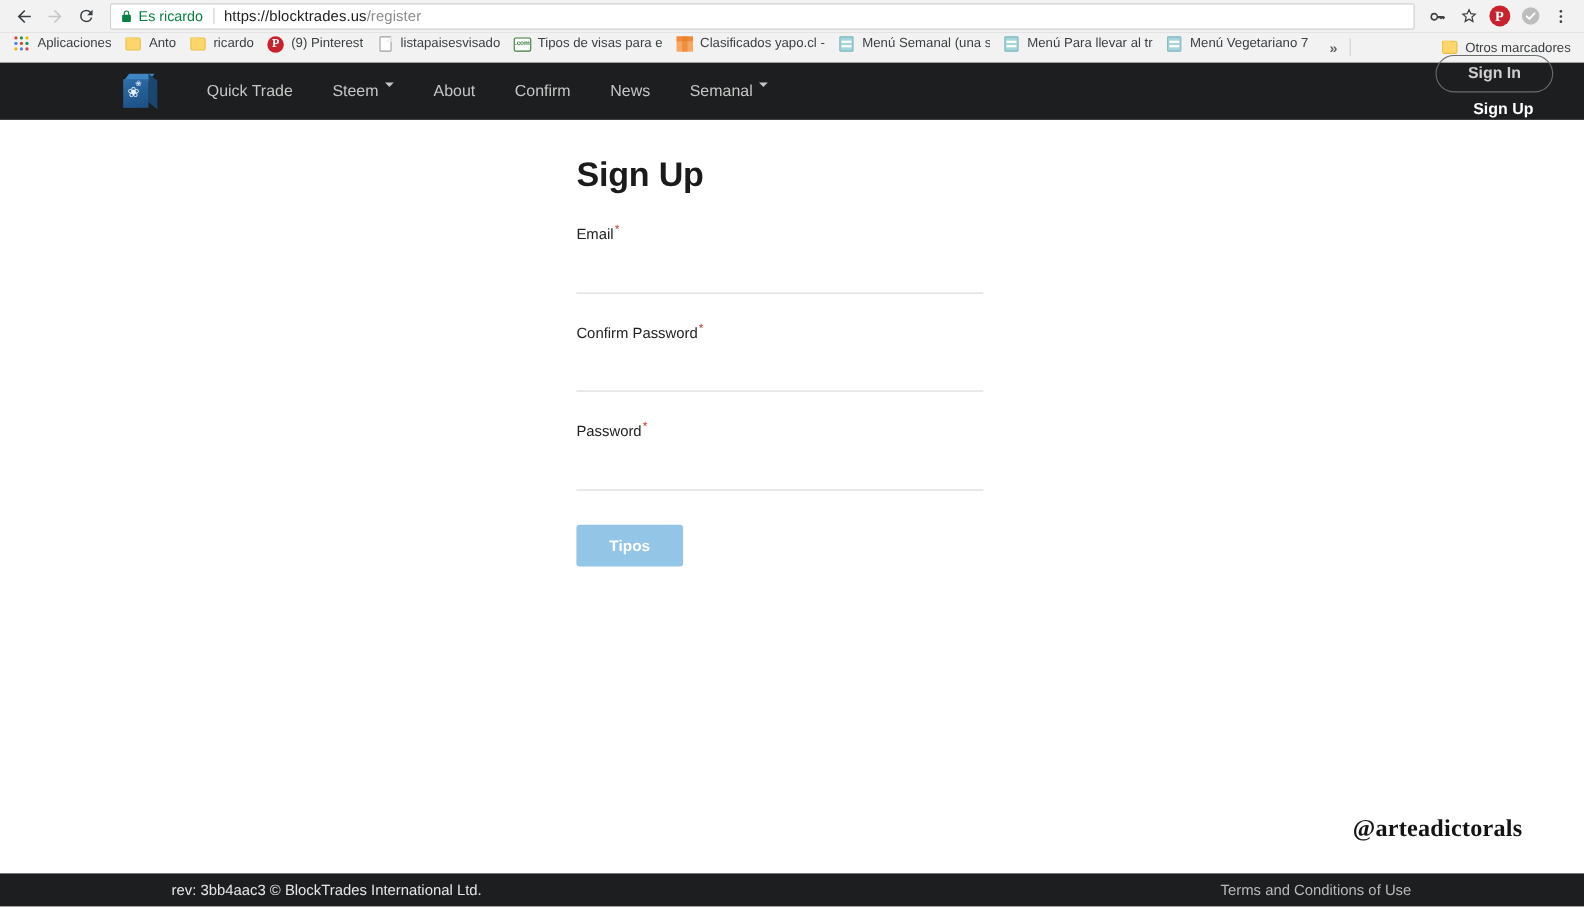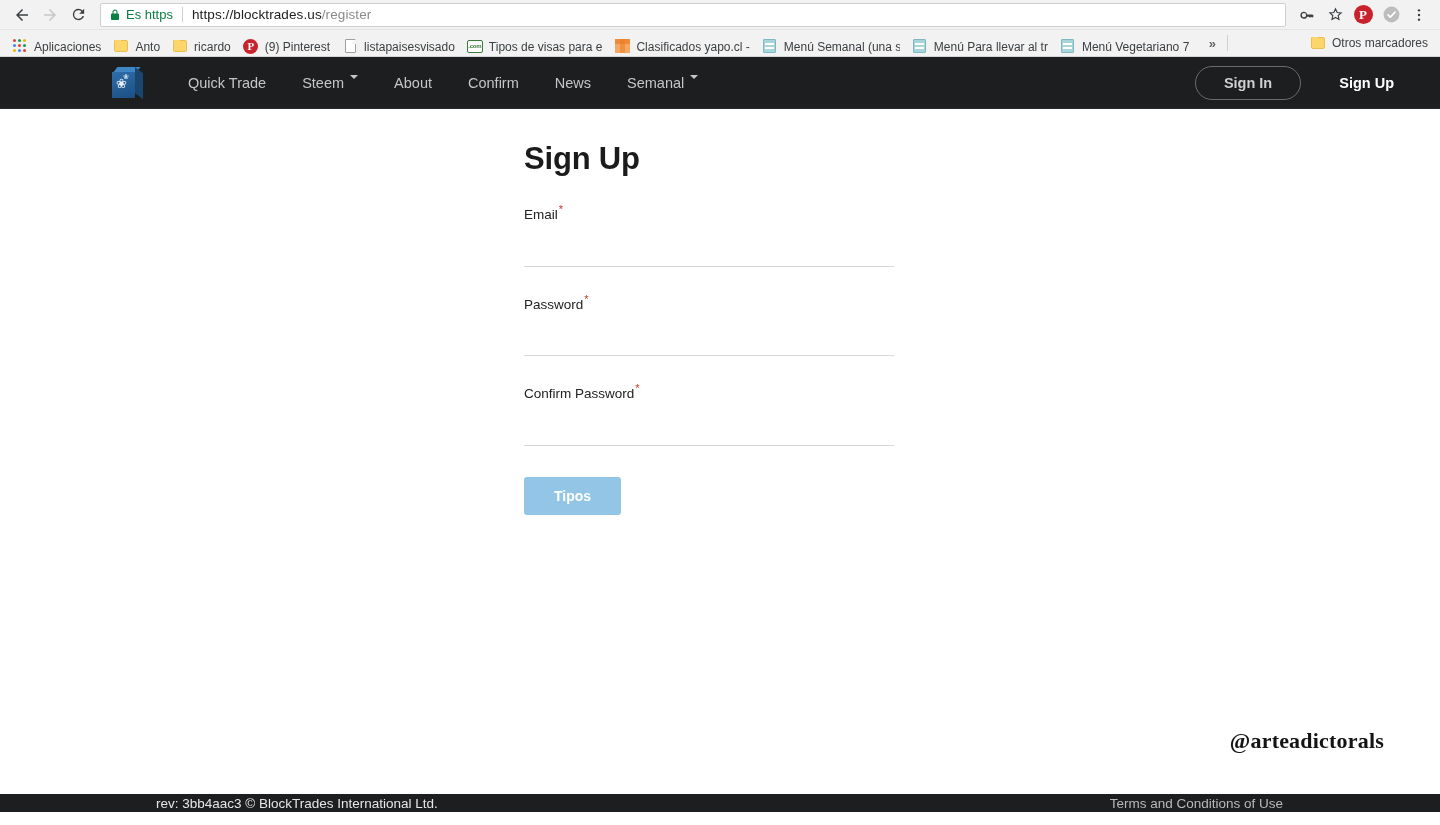--- a/index.html
+++ b/index.html
@@ -72,21 +72,21 @@
     padding:0 6px;
     background:#f2f2f2;
     border-top:1px solid #e3e3e3;
     font-size:12px;
     color:#3c4043;
     overflow:hidden;
     white-space:nowrap;
   }
   .bm {
     display:flex;
-    align-items:flex-end;
+    align-items:flex-start;
     height:22px;
     padding:0 6px;
     border-radius:2px;
     flex:0 0 auto;
     max-width:150px;
     overflow:hidden;
   }
   .bm-label {
     margin-left:6px;
     overflow:hidden;
@@ -243,21 +243,21 @@
     display:flex; align-items:flex-start;
   }
   .caret {
     display:inline-block;
     margin-left:6px;
     width:0; height:0;
     border-left:4px solid transparent;
     border-right:4px solid transparent;
     border-top:4px solid #c6c6c6;
   }
-  .nav-right { margin-left:auto; display:flex; align-items:center; }
+  .nav-right { margin-left:auto; display:flex; align-items:center;flex-direction:column; }
   .btn-signin {
     color:#cfcfcf;
     font-size:14.5px;
     font-weight:bold;
     border:1px solid #6b6b6b;
     border-radius:22px;
     padding:8px 28px;
     background:transparent;
     white-space:nowrap;
   }
@@ -320,31 +320,31 @@
     border:0;
     border-radius:3px;
     padding:11px 24px;
     min-width:97px;
     font-family:"Liberation Sans", sans-serif;
   }
 
   .watermark {
     position:absolute;
     right:56px;
-    bottom:40px;
+    bottom:28px;
     font-family:"Liberation Serif", serif;
     font-weight:bold;
     font-size:22px;
     color:#141414;
     letter-spacing:.2px;
   }
 
   
   .site-footer {
-    height:18px;
+    height:30px;
     background:#1d1e20;
     display:flex;
     align-items:center;
     position:relative;
   }
   .footer-rev {
     color:#e6e6e6;
     font-size:13.5px;
     position:absolute;
     left:156px;
@@ -377,21 +377,21 @@
           <path d="M17.65 6.35A7.95 7.95 0 0 0 12 4a8 8 0 1 0 7.73 10h-2.08A6 6 0 1 1 12 6c1.66 0 3.14.69 4.22 1.78L13 11h7V4z" fill="#3c4043"></path>
         </svg>
     </div>
 
     <div class="omnibox">
       <span class="lock-icon">
         <svg width="12" height="14" viewBox="0 0 24 24">
             <path d="M12 1a5 5 0 0 0-5 5v3H6a2 2 0 0 0-2 2v9a2 2 0 0 0 2 2h12a2 2 0 0 0 2-2v-9a2 2 0 0 0-2-2h-1V6a5 5 0 0 0-5-5zm0 2a3 3 0 0 1 3 3v3H9V6a3 3 0 0 1 3-3z" fill="#0b8043"></path>
           </svg>
       </span>
-      <span class="secure-text">Es https</span>
+      <span class="secure-text">Es ricardo</span>
       <span class="omni-sep"></span>
       <span class="url"><span>https://blocktrades.us</span><span class="path">/register</span></span>
     </div>
 
     <div class="toolbar-icons">
       <div class="tb-icon">
         <svg width="17" height="17" viewBox="0 0 24 24">
             <path d="M7 10a3 3 0 1 1 0 6 3 3 0 0 1 0-6zm0-2a5 5 0 1 0 4.58 7h2.42l1.5 1.5L17 15l1.5 1.5L21 14l-2-2h-7.42A5 5 0 0 0 7 8z" fill="#3c4043"></path>
           </svg>
       </div>
@@ -567,26 +567,26 @@
 <div class="page">
   <div class="form-wrap">
     <h1 class="page-title">Sign Up</h1>
 
     <div class="field">
       <label class="field-label"><span>Email</span><span class="req">*</span></label>
       <input class="field-input" type="email" placeholder="" style="">
     </div>
 
     <div class="field">
+      <label class="field-label"><span>Confirm Password</span><span class="req">*</span></label>
+      <input class="field-input" type="password" placeholder="" style="">
+    </div>
+
+    <div class="field">
       <label class="field-label"><span>Password</span><span class="req">*</span></label>
-      <input class="field-input" type="password" placeholder="" style="">
-    </div>
-
-    <div class="field">
-      <label class="field-label"><span>Confirm Password</span><span class="req">*</span></label>
       <input class="field-input" type="password" placeholder="" style="">
     </div>
 
     <button class="btn-submit">Tipos</button>
   </div>
 
   <div class="watermark">@arteadictorals</div>
 </div>
 
 <div class="site-footer">

